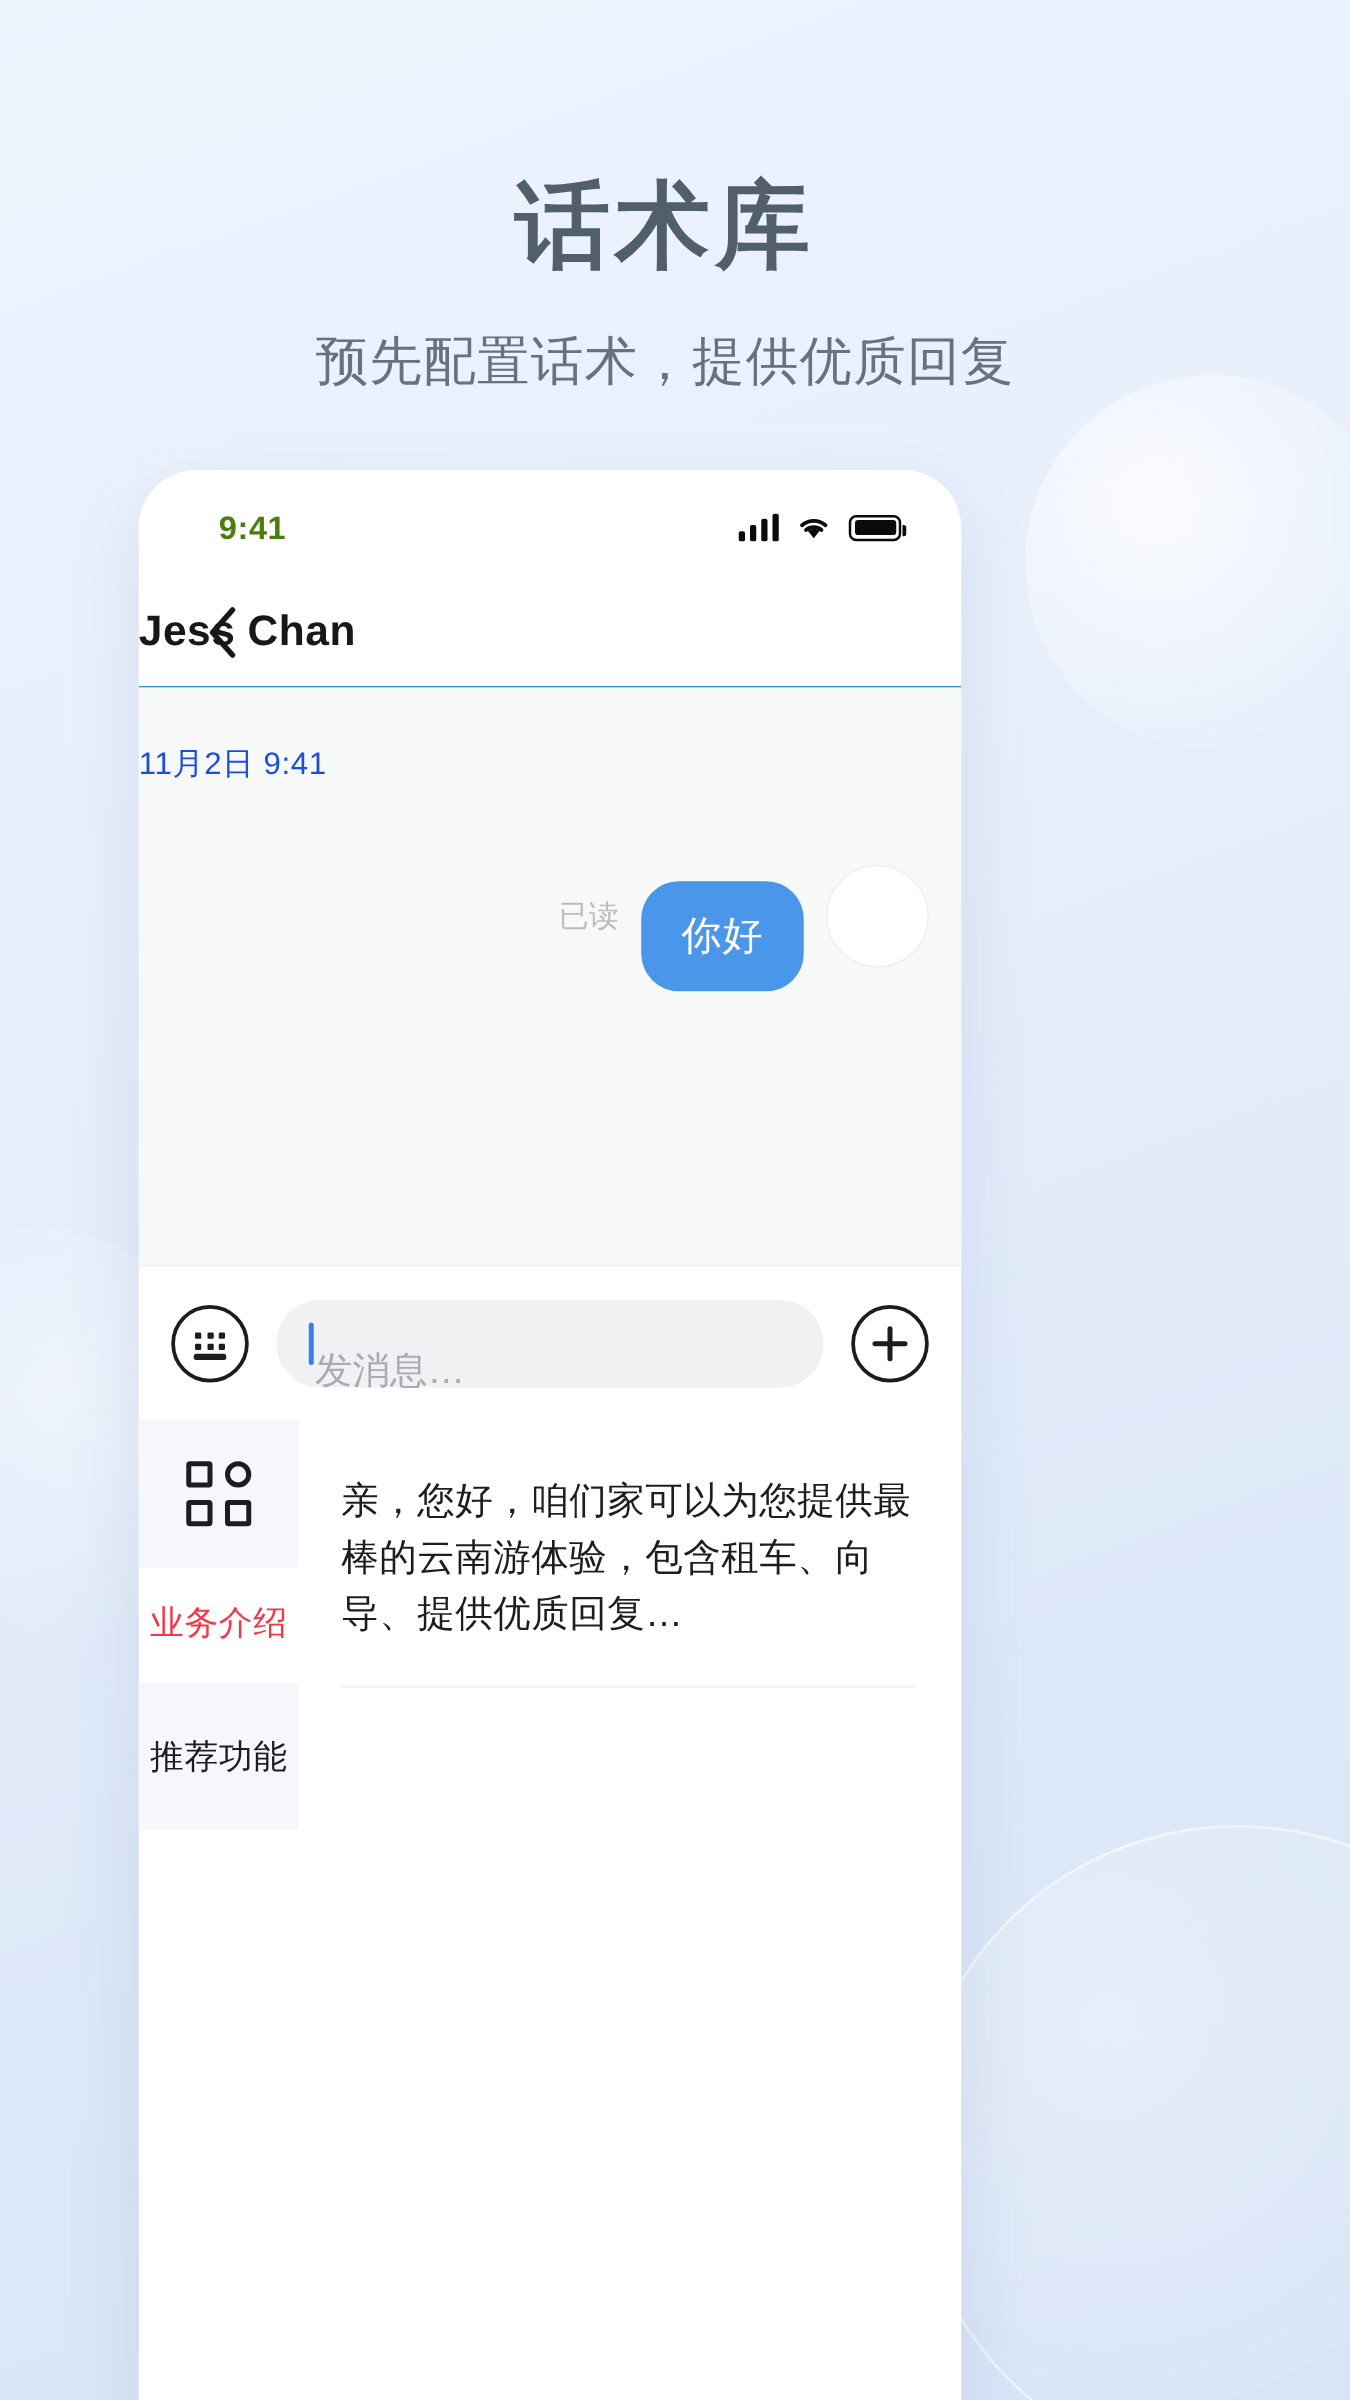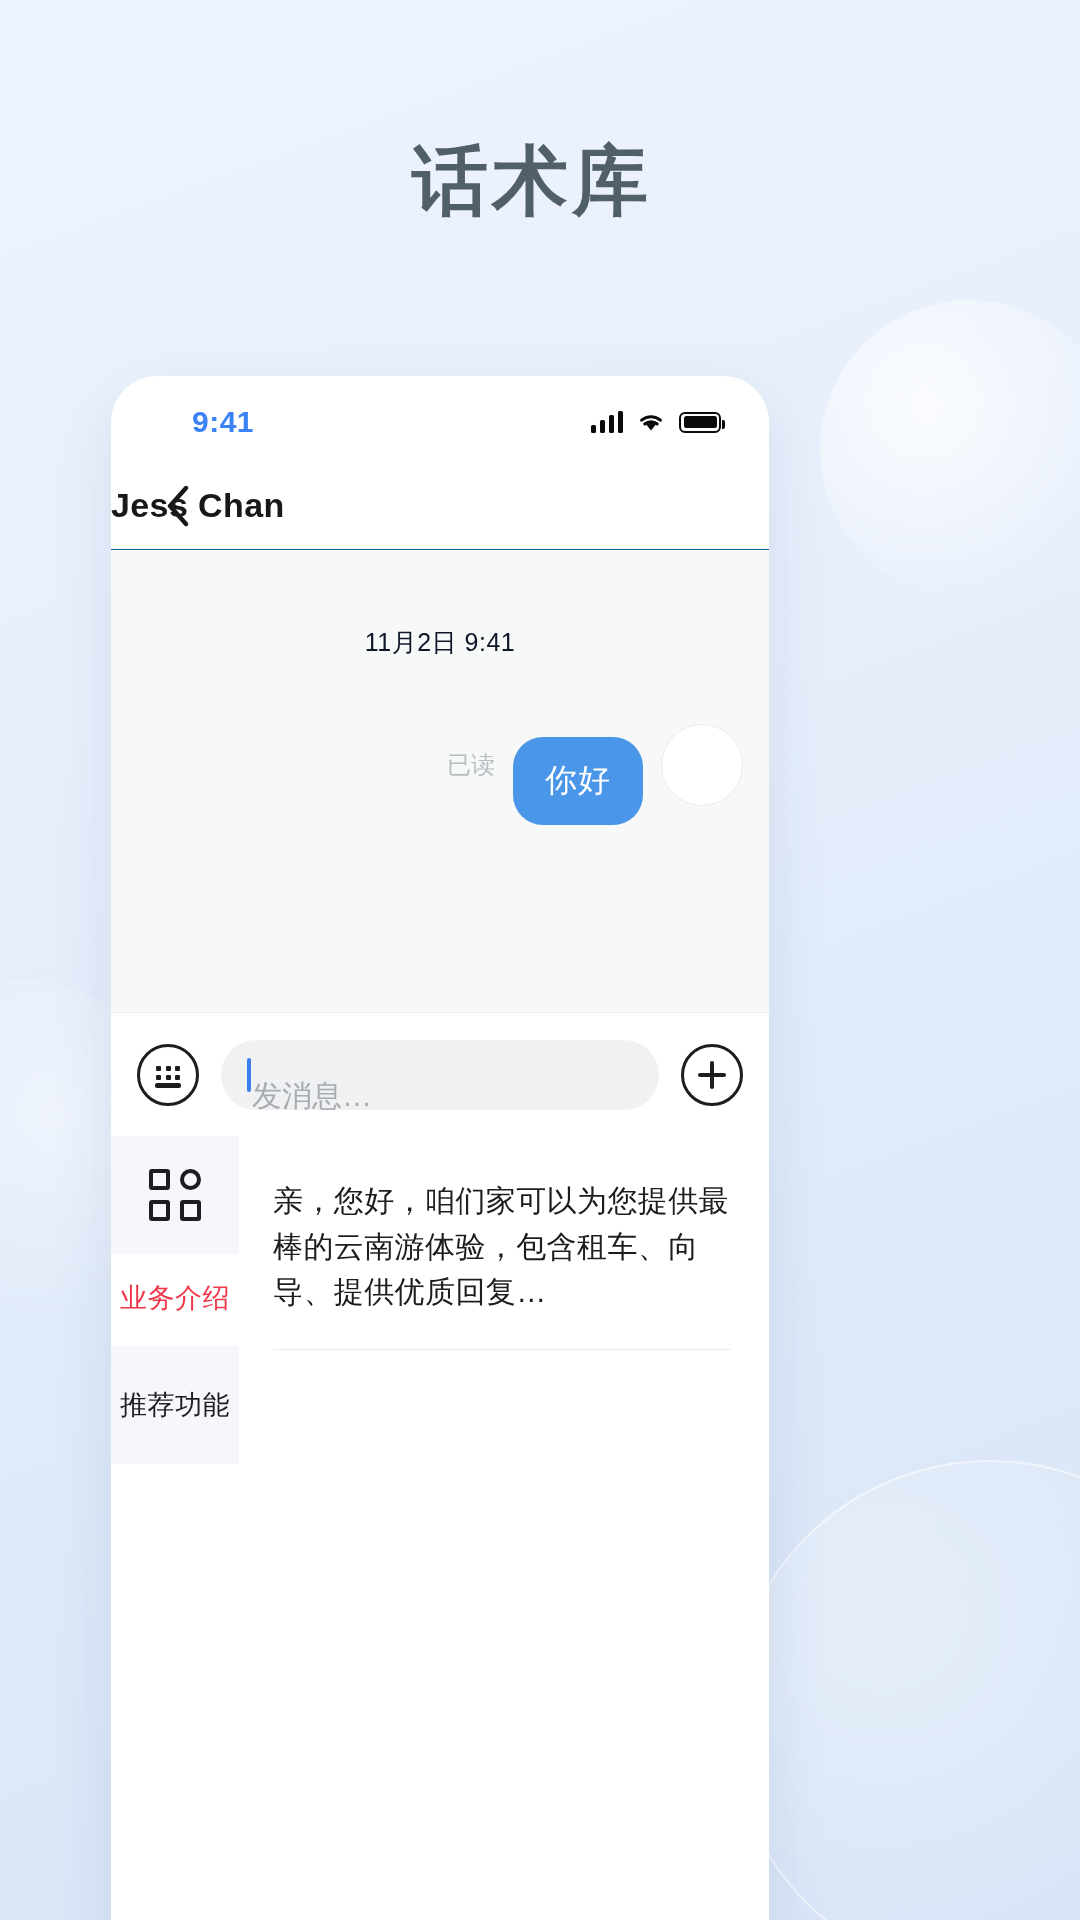--- a/index.html
+++ b/index.html
@@ -54,22 +54,22 @@
     box-shadow:0 22px 60px rgba(70,100,150,.13);
   }
 
   
   .statusbar{
     height:86px; position:relative;
     display:flex; align-items:center;
     padding:0 48px;
   }
   .sb-time{
-    font-size:30px; font-weight:600; color:#3b82f6;
-    letter-spacing:.5px; margin-left:33px; margin-top:6px;
+    font-size:26px; font-weight:600; color:#4d7c0f;
+    letter-spacing:.5px; margin-left:16px; margin-top:6px;
   }
   .sb-icons{
     margin-left:auto; display:flex; align-items:center; gap:13px; margin-top:6px;
   }
   .sig{ display:flex; align-items:flex-end; gap:3.5px; height:22px; }
   .sig i{ display:block; width:5.5px; background:#0b0b0c; border-radius:1.5px; }
   .sig i:nth-child(1){ height:8px; }
   .sig i:nth-child(2){ height:13px; }
   .sig i:nth-child(3){ height:18px; }
   .sig i:nth-child(4){ height:22px; }
@@ -94,21 +94,21 @@
     position:absolute; left:40px; top:50%; transform:translateY(-50%);
     width:54px;height:54px; display:flex;align-items:center;justify-content:center;
   }
   .nav-title{ font-size:34px; font-weight:600; color:#17181a; letter-spacing:.4px; }
 
   
   .chat{
     background:#f7f8f8; height:462px; position:relative; padding-top:44px;
   }
   .chat-date{
-    text-align:center; font-size:25px; color:#0f172a; letter-spacing:.5px;margin-top:32px;
+    text-align:left; font-size:25px; color:#1d4ed8; letter-spacing:.5px;
   }
   .msg-row{
     display:flex; align-items:center; justify-content:flex-end;
     gap:18px; padding:0 26px; margin-top:46px;
   }
   .read-flag{ font-size:24px; color:#b9bdc1; }
   .bubble{
     background:#4a96e8; color:#fff;
     font-size:32px; letter-spacing:1px;
     padding:22px 32px; border-radius:30px;margin-top:32px;
@@ -189,20 +189,21 @@
 <body>
 
 <div class="backdrop">
   <div class="blob blob-a"></div>
   <div class="blob blob-b"></div>
   <div class="blob blob-c"></div>
 </div>
 
 <div class="hero">
   <div class="hero-title">话术库</div>
+  <div class="hero-sub">预先配置话术，提供优质回复</div>
 </div>
 
 <div class="phone">
 
   <div class="statusbar">
     <div class="sb-time">9:41</div>
     <div class="sb-icons">
       <span class="sig">
           <i></i>
           <i></i>

